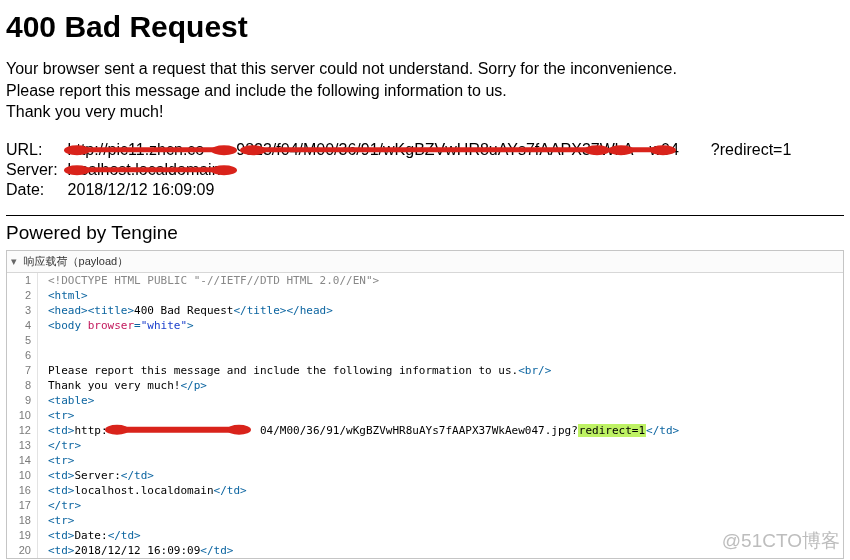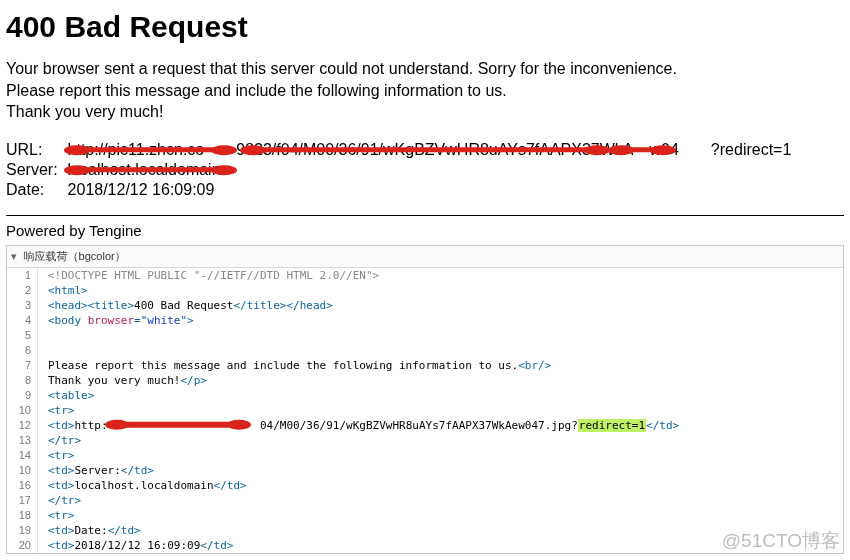--- a/index.html
+++ b/index.html
@@ -8,21 +8,21 @@
   .intro{font-size:16px;line-height:1.35;margin-bottom:18px}
   .tbl{font-size:16px;border-collapse:collapse}
   .tbl td{vertical-align:baseline;padding:0 6px 2px 0}
   .tbl td:first-child{padding-right:10px}
   .strike{position:relative;display:inline-block}
   .strike-line{position:absolute;height:5px;background:#d9231b;border-radius:3px;top:50%;transform:translateY(-55%)}
   .strike-line::before,.strike-line::after{content:"";position:absolute;width:26px;height:10px;background:#d9231b;border-radius:50%;top:-2px}
   .strike-line::before{left:-4px}
   .strike-line::after{right:-4px}
   hr{border:none;border-top:1px solid #000;margin:14px 0 6px 0}
-  .powered{font-size:15px;margin-bottom:6px}
+  .powered{font-size:19px;margin-bottom:6px}
   .panel{border:1px solid #c5c5c5;background:#fbfbfb;font-size:11px}
   .panel-header{border-bottom:1px solid #d7d7d7;padding:3px 8px 3px 4px;color:#333}
   .panel-header .tri{color:#666;margin-right:4px}
   .code{background:#fff}
   .code-row{display:flex;line-height:15px}
   .ln{width:24px;text-align:right;color:#7a7a7a;background:#fff;border-right:1px solid #e3e3e3;padding-right:6px;user-select:none}
   .src{padding-left:10px;white-space:pre;font-family:Consolas,Menlo,monospace;font-size:11px}
   .t-tag{color:#0b64a0}
   .t-attr{color:#c2185b}
   .t-val{color:#1a3fcc}
@@ -77,21 +77,21 @@
   </tbody>
     </table>
 
   <hr>
 
   <div class="powered">Powered by Tengine</div>
 
   <div class="panel">
     <div class="panel-header">
       <span class="tri">▾</span>
-      <span>响应载荷（bgcolor）</span>
+      <span>响应载荷（payload）</span>
     </div>
     <div class="code">
       <div class="code-row">
           <div class="ln">1</div>
           <div class="src"><span class="t-doctype">&lt;!DOCTYPE HTML PUBLIC "-//IETF//DTD HTML 2.0//EN"&gt;</span></div>
         </div>
       <div class="code-row">
           <div class="ln">2</div>
           <div class="src"><span class="t-tag">&lt;html&gt;</span></div>
         </div>

